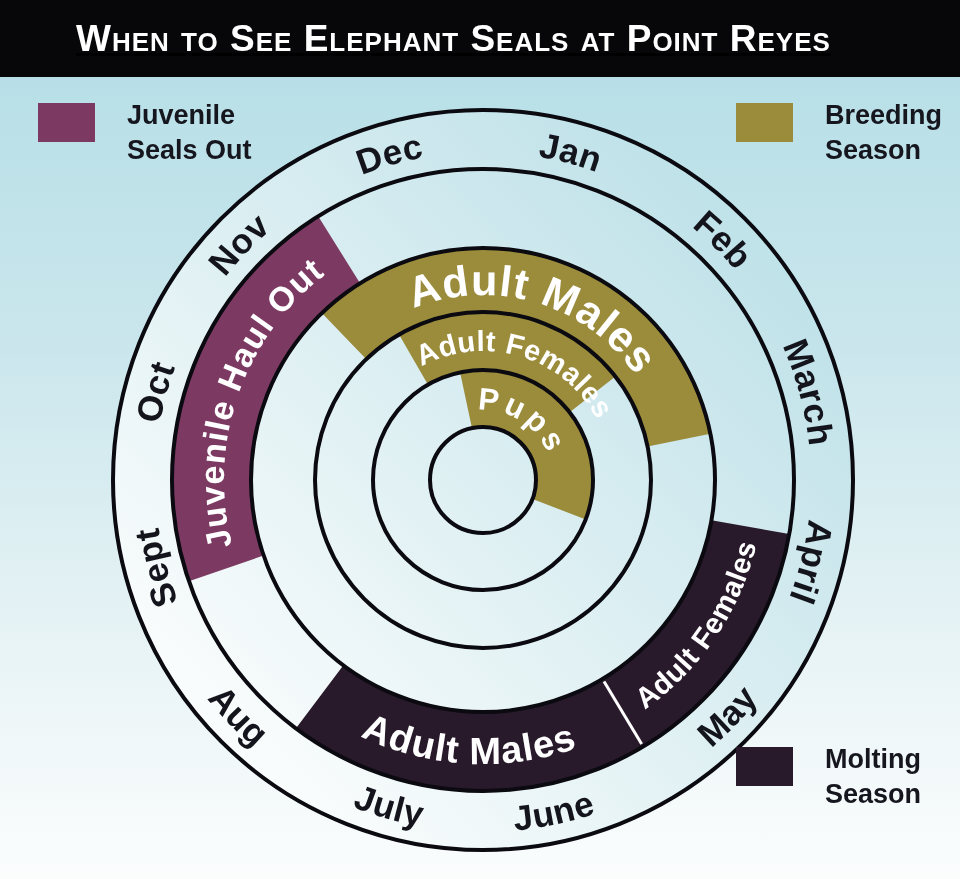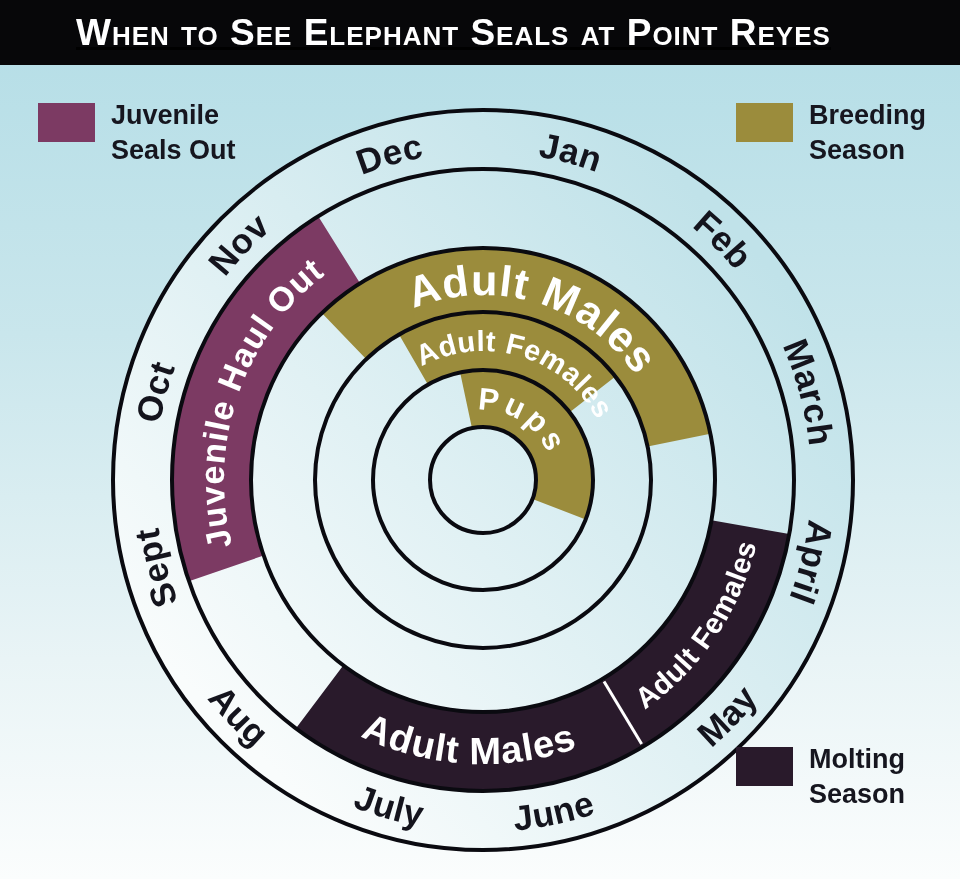--- a/index.html
+++ b/index.html
@@ -2,28 +2,28 @@
 <html><head>
 <meta charset="utf-8">
 <style>
   html,body{margin:0;padding:0;}
   body{
     width:960px;height:879px;position:relative;overflow:hidden;
     background:linear-gradient(180deg,#b3dde6 0%,#c9e6ec 38%,#e9f4f6 75%,#fbfdfd 100%);
     font-family:"Liberation Sans",sans-serif;
   }
   .header{
-    position:absolute;top:0;left:0;width:960px;height:65px;
+    position:absolute;top:0;left:0;width:960px;height:77px;
     background:#070709;display:flex;align-items:center;z-index:3;text-decoration:underline;
   }
   .title{
     color:#ffffff;font-variant:small-caps;font-weight:600;font-size:37px;
     letter-spacing:1px;padding-left:76px;white-space:nowrap;
   }
-  .legend{position:absolute;display:flex;gap:16px;align-items:flex-start;z-index:2;}
+  .legend{position:absolute;display:flex;gap:32px;align-items:flex-start;z-index:2;}
   .legend .swatch{width:57px;height:39px;margin-top:5px;flex:0 0 auto;}
   .legend .lab{font-size:27px;line-height:1.3;color:#16161f;font-weight:600;}
   #legend-juvenile{left:38px;top:98px;}
   #legend-breeding{left:736px;top:98px;}
   #legend-molting{left:736px;top:742px;text-align:center;}
   svg{position:absolute;top:0;left:0;z-index:1;}
 </style>
 </head>
 <body>
 

